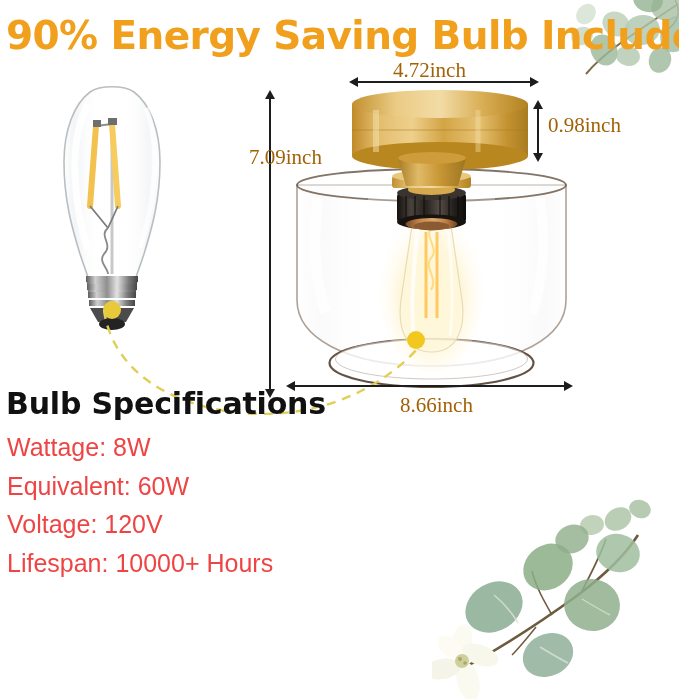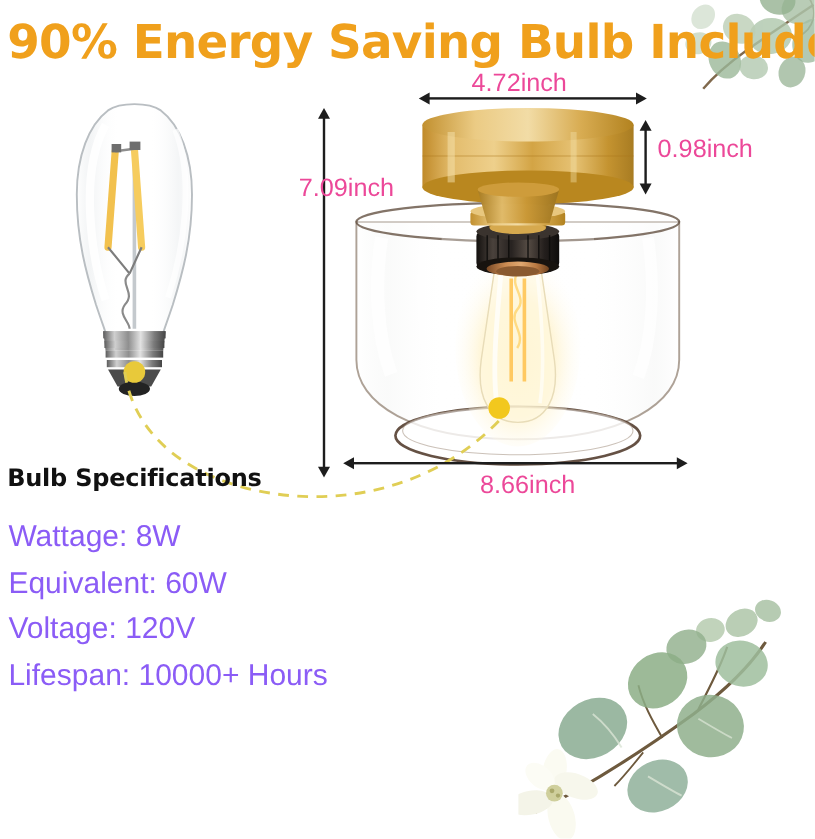--- a/index.html
+++ b/index.html
@@ -31,47 +31,47 @@
     letter-spacing: -0.6px;
     white-space: nowrap;
     line-height: 46px;
   }
 
   
   #spec-heading {
     position: absolute;
     left: 6px; top: 386px;
     font-family: "DejaVu Sans", sans-serif;
-    font-size: 20px;
+    font-size: 30px;
     font-weight: bold;
     color: #111111;
     letter-spacing: -0.2px;
     white-space: nowrap;
     z-index: 30;
   }
   #spec-list {
     position: absolute;
     left: 7px; top: 428px;
     width: 450px;
     z-index: 30;
   }
   .spec-line {
     font-family: "Liberation Sans", sans-serif;
     font-size: 25px;
-    color: #8b5cf6;
+    color: #ef4444;
     line-height: 38.5px;
     white-space: nowrap;
   }
 
   
   .dim-label {
     position: absolute;
-    font-family: Liberation Sans, sans-serif;
+    font-family: Liberation Serif, serif;
     font-size: 21px;
-    color: #ec4899;
+    color: #a16207;
     white-space: nowrap;
     z-index: 26;
   }
   #dim-w-top-label { left: 393px; top: 58px; }
   #dim-h-side-label { left: 233px; top: 145px; margin-left: 16px; }
   #dim-canopy-label { left: 548px; top: 113px; }
   #dim-w-bottom-label { left: 400px; top: 393px; }
 
   .dimline { position: absolute; background: #1d1d1d; z-index: 25; }
   .dimline.h { height: 1.6px; }

